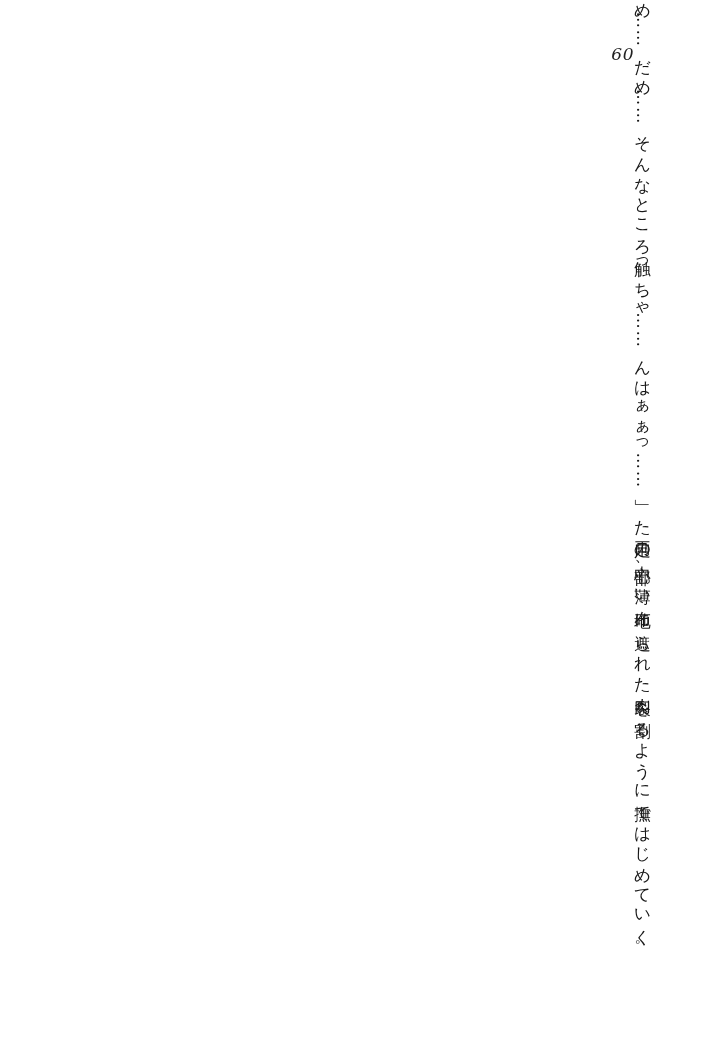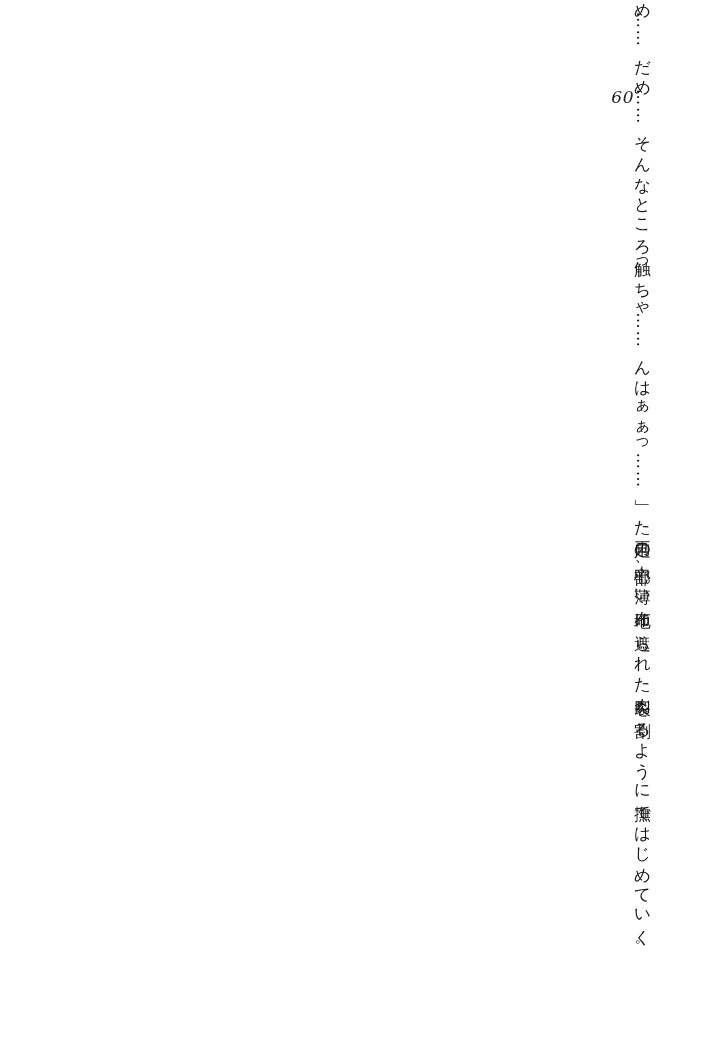--- a/index.html
+++ b/index.html
@@ -23,21 +23,20 @@
   }
   .page-number {
     position: absolute;
     top: 44px;
     right: 78px;
     font-size: 17px;
     font-family: "DejaVu Serif", "Liberation Serif", serif;
     font-style: italic;
     color: #222;
     letter-spacing: 0.5px;
-    margin-top: 43px;
   }
   .text-body {
     position: absolute;
     top: 96px;
     right: 62px;
     left: 62px;
     height: 860px;
     display: flex;
     flex-direction: row-reverse;
     align-items: flex-start;

